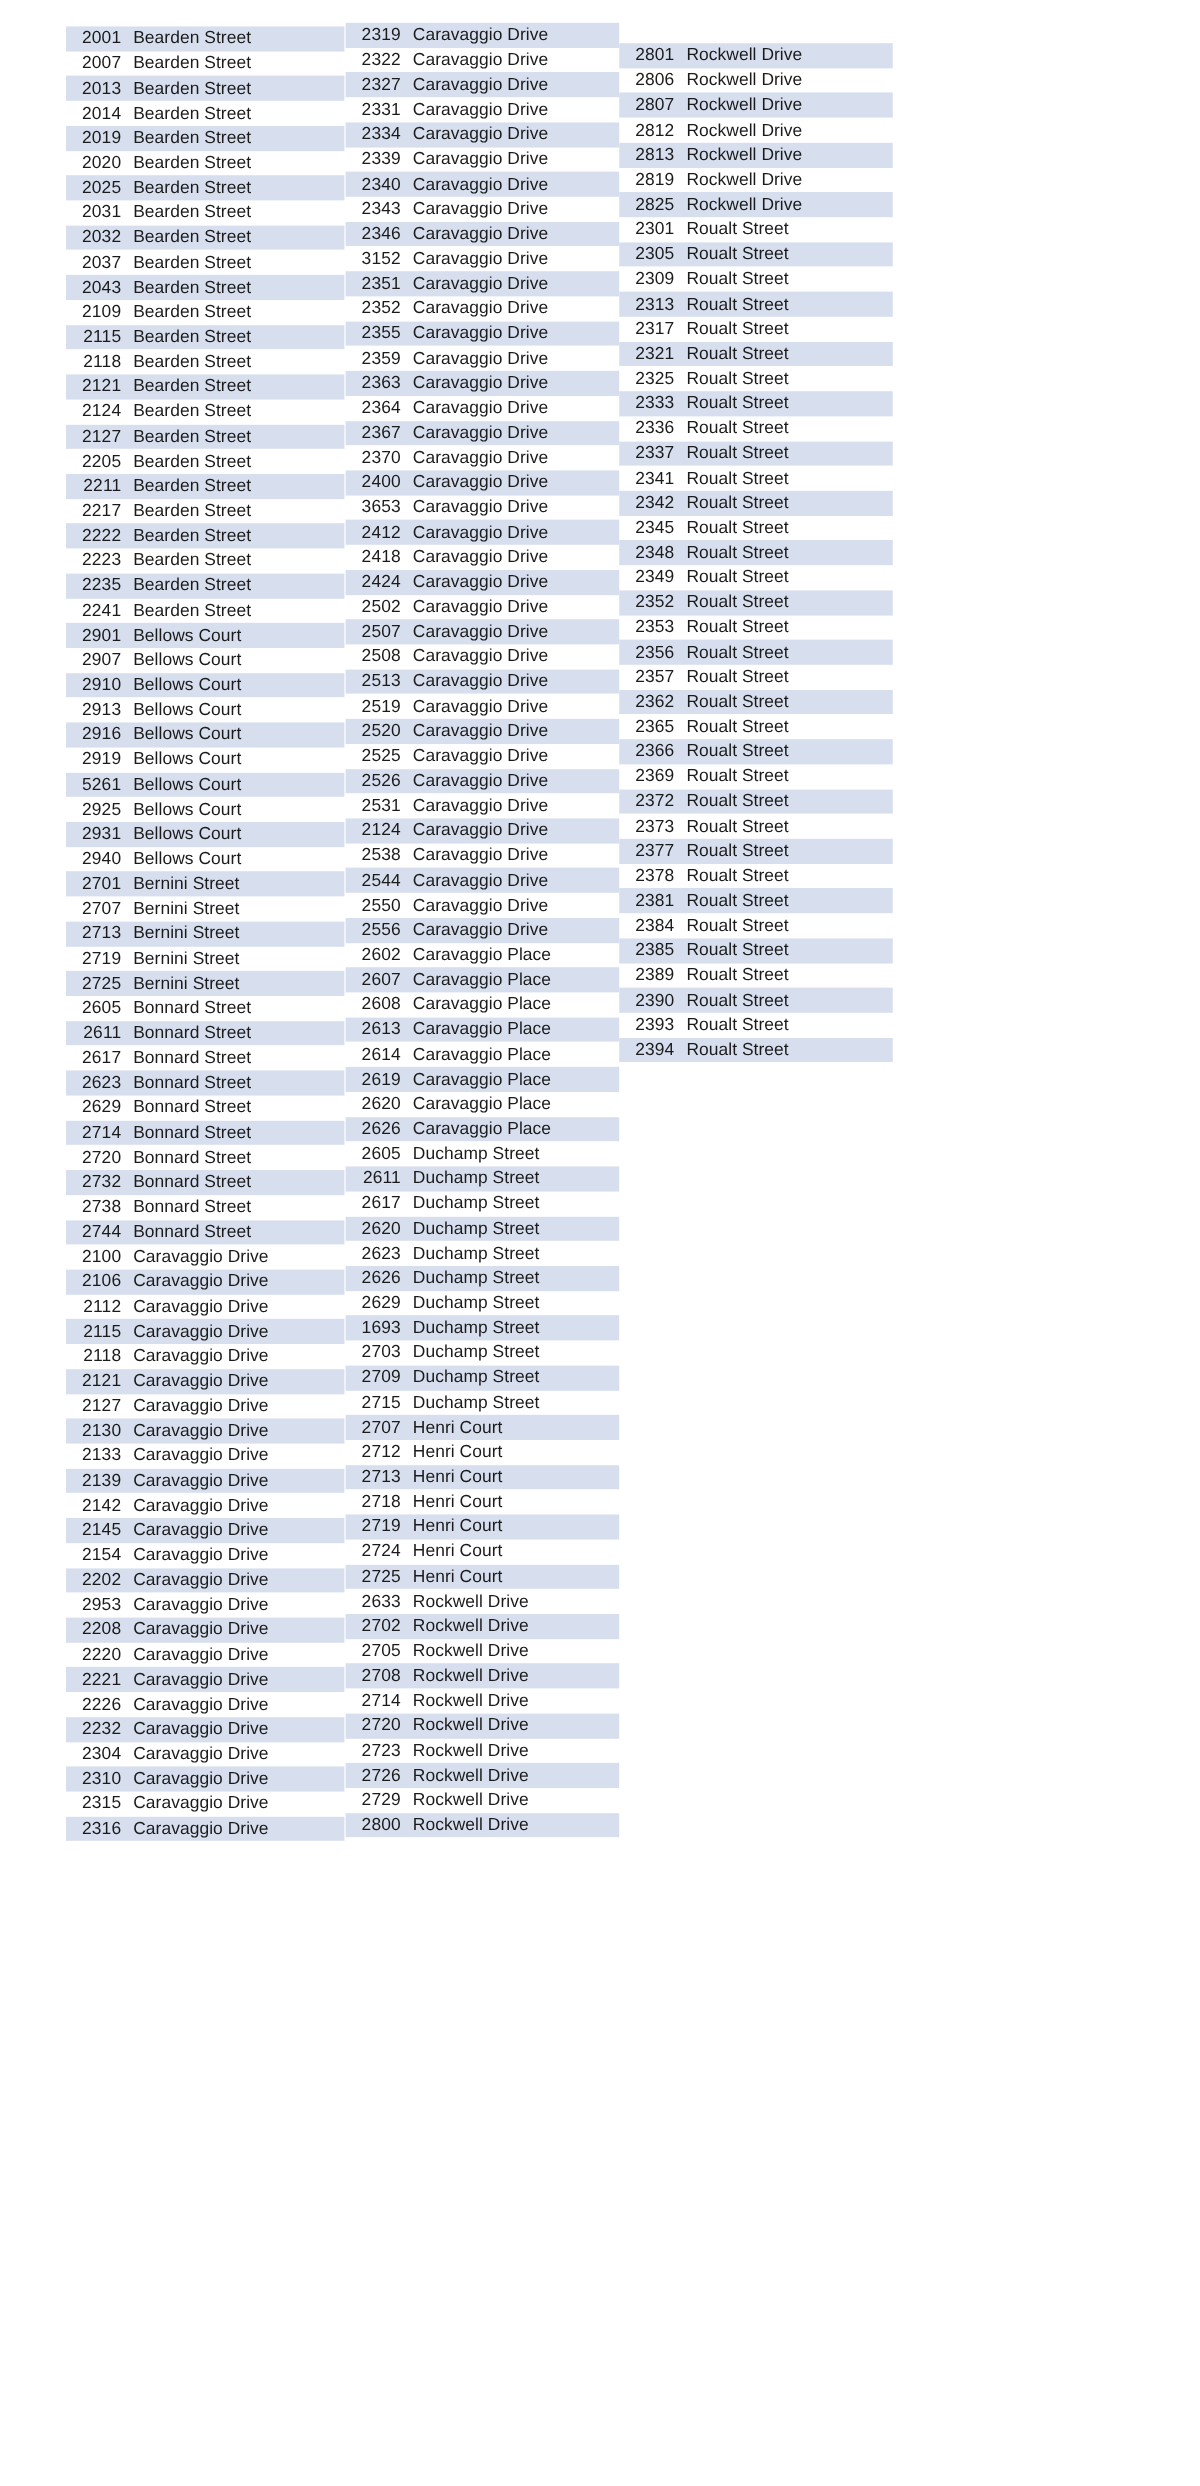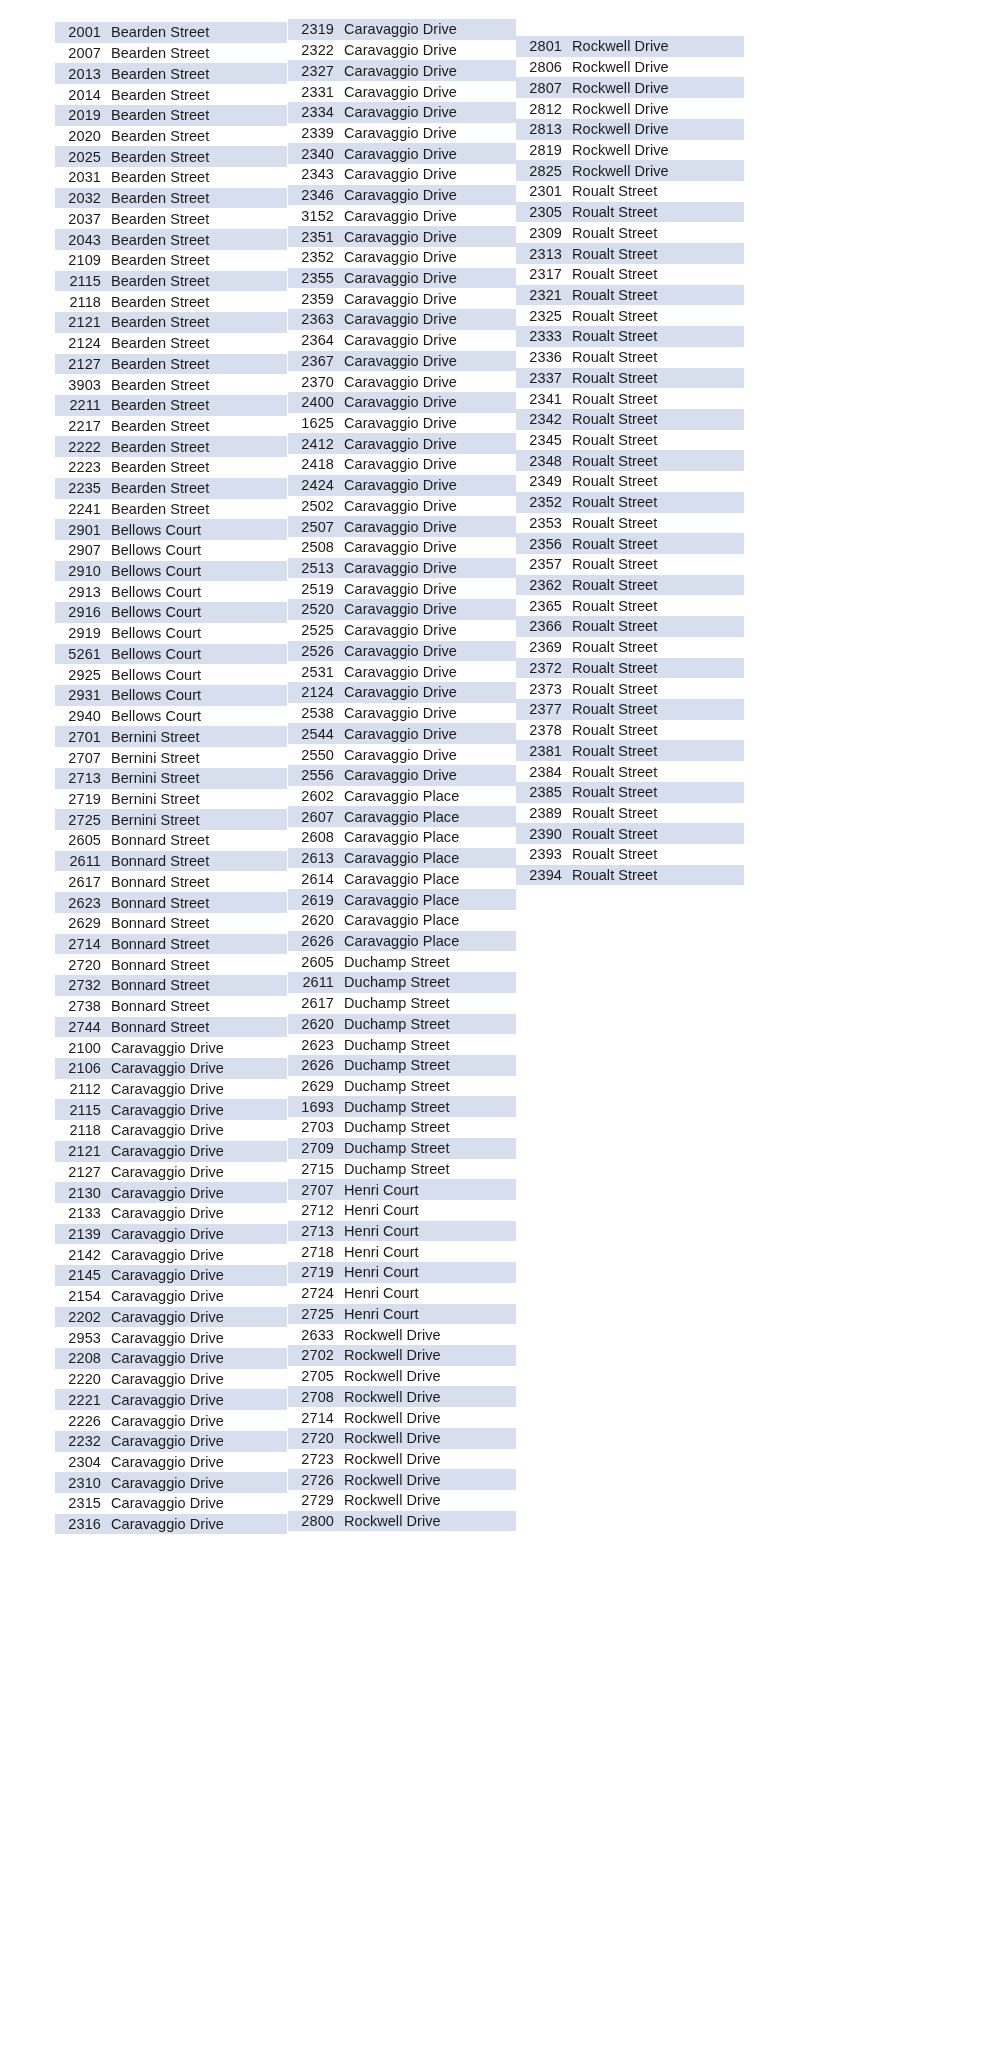--- a/index.html
+++ b/index.html
@@ -120,21 +120,21 @@
       </div>
       <div class="addr-row">
         <span class="addr-num">2124</span>
         <span class="addr-street">Bearden Street</span>
       </div>
       <div class="addr-row striped">
         <span class="addr-num">2127</span>
         <span class="addr-street">Bearden Street</span>
       </div>
       <div class="addr-row">
-        <span class="addr-num">3903</span>
+        <span class="addr-num">2205</span>
         <span class="addr-street">Bearden Street</span>
       </div>
       <div class="addr-row striped">
         <span class="addr-num">2211</span>
         <span class="addr-street">Bearden Street</span>
       </div>
       <div class="addr-row">
         <span class="addr-num">2217</span>
         <span class="addr-street">Bearden Street</span>
       </div>
@@ -422,21 +422,21 @@
       </div>
       <div class="addr-row">
         <span class="addr-num">2370</span>
         <span class="addr-street">Caravaggio Drive</span>
       </div>
       <div class="addr-row striped">
         <span class="addr-num">2400</span>
         <span class="addr-street">Caravaggio Drive</span>
       </div>
       <div class="addr-row">
-        <span class="addr-num">1625</span>
+        <span class="addr-num">3653</span>
         <span class="addr-street">Caravaggio Drive</span>
       </div>
       <div class="addr-row striped">
         <span class="addr-num">2412</span>
         <span class="addr-street">Caravaggio Drive</span>
       </div>
       <div class="addr-row">
         <span class="addr-num">2418</span>
         <span class="addr-street">Caravaggio Drive</span>
       </div>

